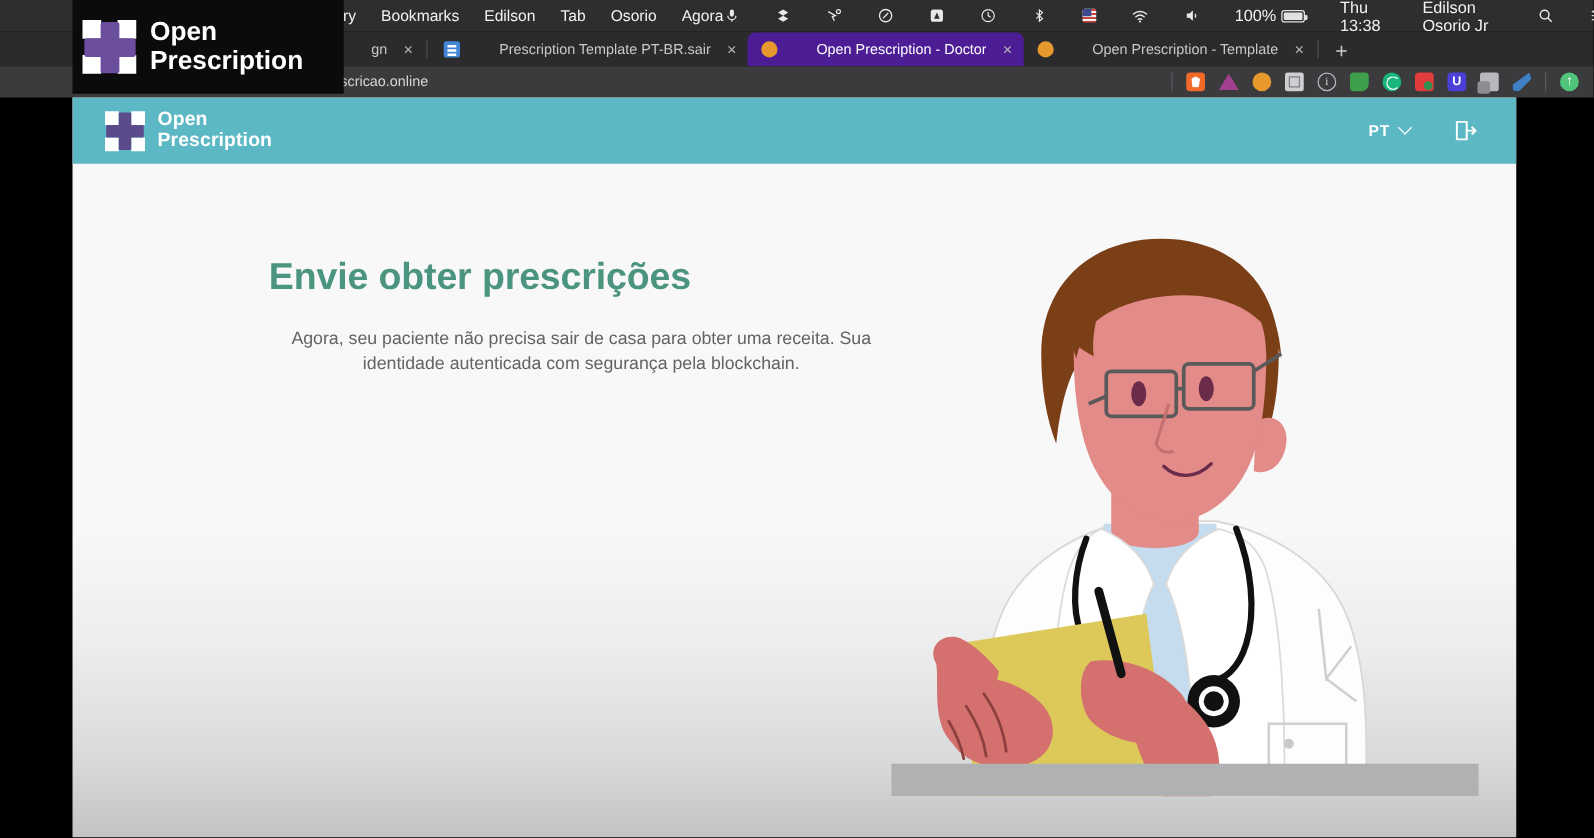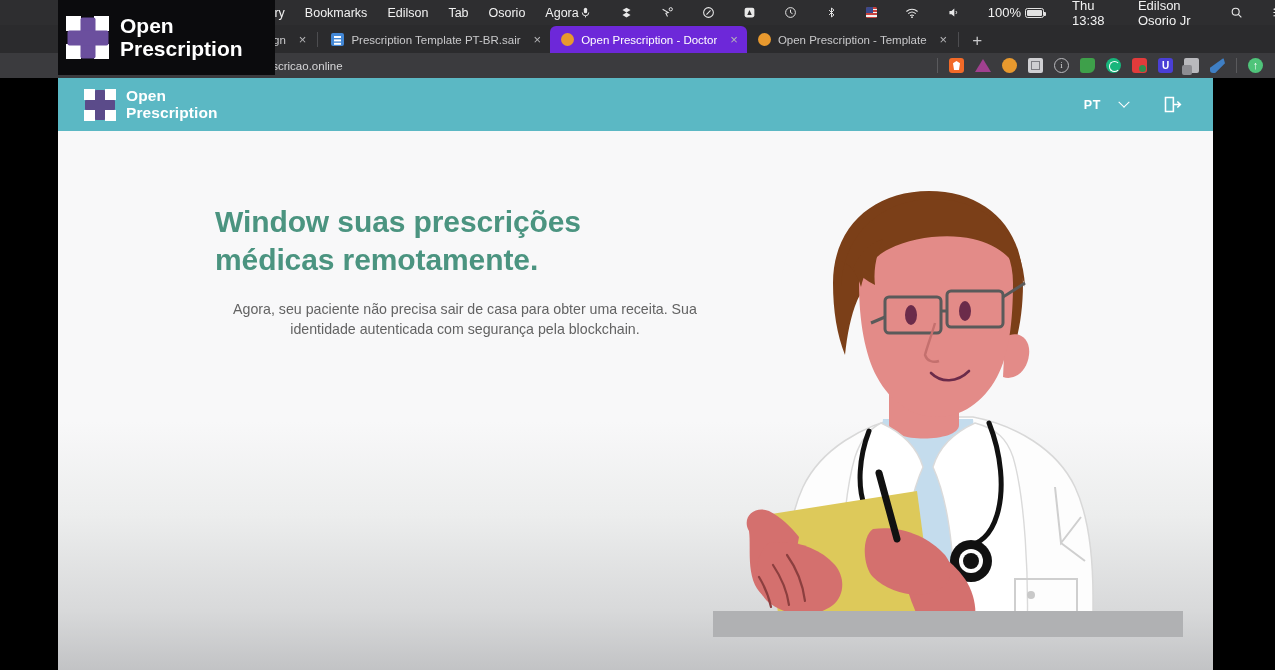--- a/index.html
+++ b/index.html
@@ -39,23 +39,23 @@
   
   .tabstrip {
     position: absolute; left: 0; top: 25px; width: 1275px; height: 28px;
     background: #2b2b2d; display: flex; align-items: flex-end;
   }
   .tab {
     height: 27px; display: flex; align-items: center; gap: 7px;
     padding: 0 9px 0 11px; font-size: 11.5px; color: #c9c9cb;
     border-radius: 6px 6px 0 0; position: relative; white-space: nowrap;
   }
-  .tab.active { background: #6d28d9; color: #ffffff; }
+  .tab.active { background: #4c1d95; color: #ffffff; }
   .tab .tclose { font-size: 13px; color: #b6b6b8; margin-left: 6px; line-height: 1; }
-  .tab .ttitle { overflow: hidden; text-overflow: clip; }
+  .tab .ttitle { overflow: hidden; text-overflow: clip; margin-left: 24px; }
   .favicon { width: 13px; height: 13px; border-radius: 50%; flex: 0 0 auto; display:block; }
   .fav-orange { background: #e8992e; }
   .fav-doc { background: #4287d6; border-radius: 2px; position: relative; }
   .fav-doc:before { content:""; position:absolute; left:3px; top:3px; right:3px; height:1.6px;
                     background:#fff; box-shadow: 0 3.4px 0 #fff, 0 6.8px 0 #fff; }
   .tabsep { width:1px; height:15px; background:#4d4d50; margin:0 2px 6px 2px; }
   .newtab { color:#c9c9cb; font-size:17px; padding:0 11px 4px 11px; line-height:1; }
 
   
   .urlbar {
@@ -115,21 +115,21 @@
   .logo-mark i.bl { left: 0; bottom: 0; } .logo-mark i.br { right: 0; bottom: 0; }
   .logo-cross { position: absolute; left: 50%; top: 50%; transform: translate(-50%,-50%);
                 width: 30px; height: 30px; }
   .logo-cross:before, .logo-cross:after {
     content:""; position:absolute; background:#5b4b8a; border-radius:1px;
   }
   .logo-cross:before { left: 10px; top: 0; width: 10px; height: 30px; }
   .logo-cross:after  { left: 0; top: 10px; width: 30px; height: 10px; }
   .logo-text { color: #fff; font-size: 15.5px; line-height: 1.08; font-weight: 600; letter-spacing: .1px; }
   .header-right { margin-left: auto; display: flex; align-items: center; gap: 34px; margin-right: 30px; }
-  .lang { color:#fff; font-size:12.5px; font-weight:600; display:flex; align-items:center; gap:19px; letter-spacing:.6px; }
+  .lang { color:#fff; font-size:12.5px; font-weight:600; display:flex; align-items:center; gap:8px; letter-spacing:.6px; }
   .chev { width:8px; height:8px; border-right:1.7px solid #fff; border-bottom:1.7px solid #fff;
           transform: rotate(45deg) translate(-2px,-2px); }
   .login-ico { width:21px; height:21px; display:block; }
 
   
   .hero-text { position: absolute; left: 157px; top: 125px; width: 560px; }
   h1.hero-title {
     color: #4b9480; font-size: 30px; line-height: 1.26; font-weight: bold; letter-spacing: -.1px;
   }
   p.hero-sub {
@@ -326,22 +326,21 @@
           <svg viewBox="0 0 24 24" width="21" height="21" fill="none" stroke="#ffffff" stroke-width="1.8">
             <path d="M4 4h9v16H4z"></path>
               <path d="M13 12h8M17.5 8.5L21 12l-3.5 3.5"></path>
           </svg>
         </span>
       </div>
     </div>
 
     <div class="hero-text">
       <h1 class="hero-title">
-        <span>Window suas prescrições</span><br>
-        <span>médicas remotamente.</span>
+        <span>Envie obter prescrições</span><br>
       </h1>
       <p class="hero-sub">
         <span>Agora, seu paciente não precisa sair de casa para obter uma</span>
         <span>receita. Sua identidade autenticada com segurança pela blockchain.</span>
       </p>
     </div>
 
     <div class="illus">
       <svg viewBox="0 0 470 450" preserveAspectRatio="xMidYMax meet">
 

